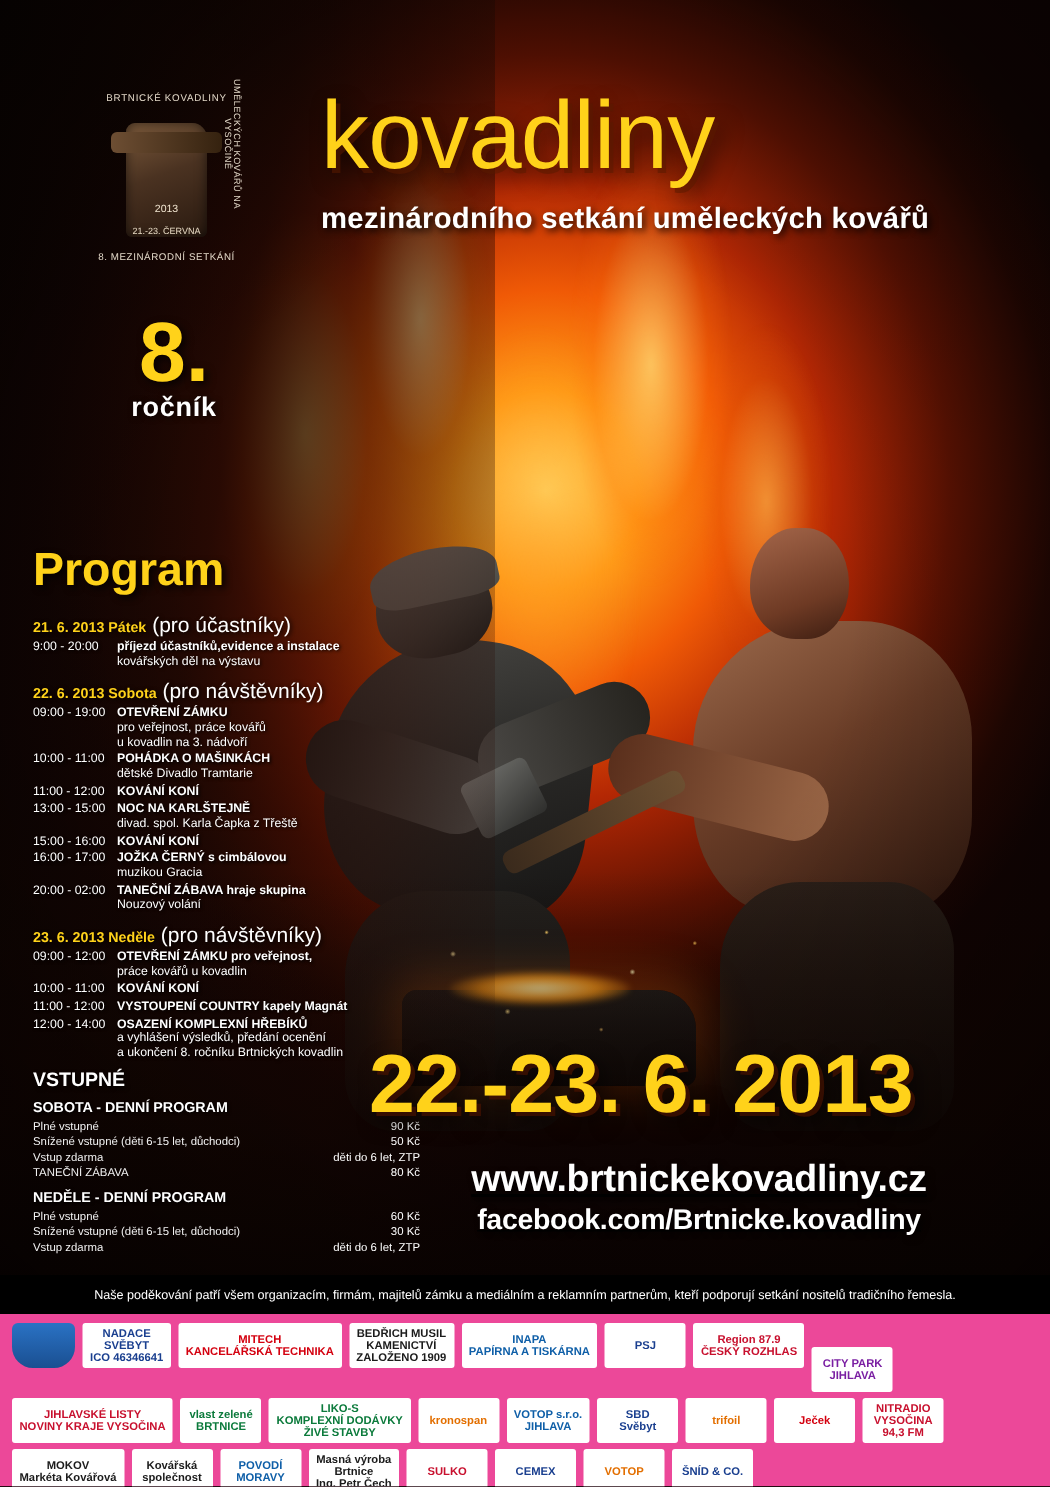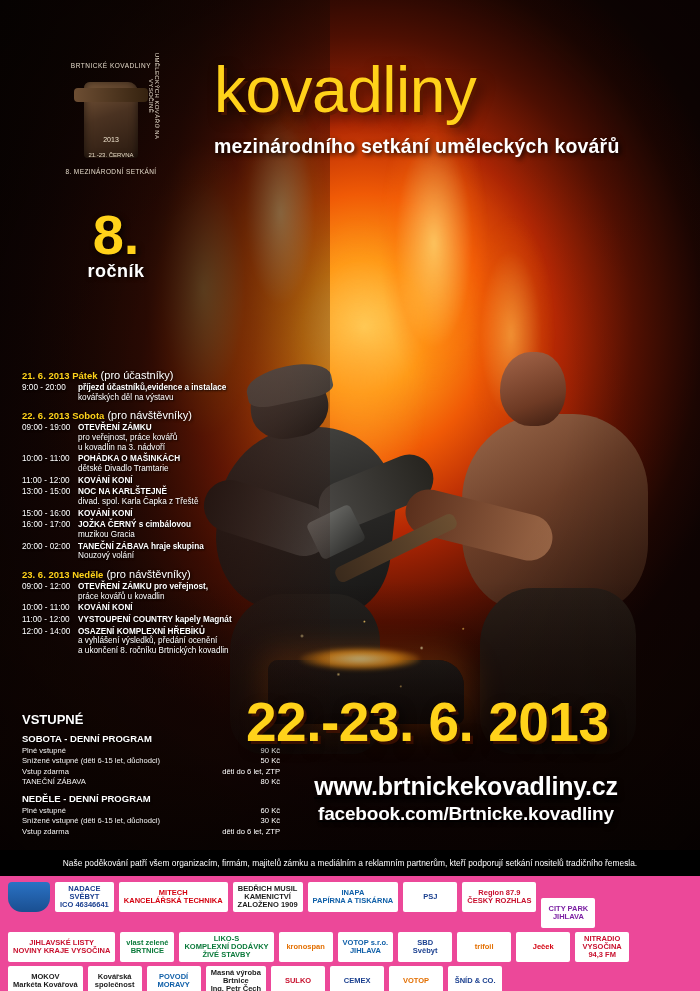--- a/index.html
+++ b/index.html
@@ -218,21 +218,21 @@
   }
   .program h2 {
     margin: 0 0 10px 0;
     font-size: 31px; font-weight: bold; color: #ffd21a;
     text-shadow: 2px 2px 5px rgba(0,0,0,.9);
   }
   .day-head {
     font-size: 9.5px; font-weight: bold; color: #ffd21a; margin-top: 7px;
     text-shadow: 1px 1px 3px rgba(0,0,0,.9);
   }
-  .day-head .note { color: #ffffff; font-weight: normal; font-size: 11px; }
+  .day-head .note { color: #ffffff; font-weight: normal; font-size: 14px; }
   .row { display: flex; margin-top: 2px; line-height: 1.18; }
   .row .time {
     width: 56px; flex: 0 0 56px; font-size: 8.2px; color: #ffffff;
     text-shadow: 1px 1px 2px rgba(0,0,0,.9);
   }
   .row .desc { font-size: 8.2px; color: #ffffff; text-shadow: 1px 1px 2px rgba(0,0,0,.9); }
   .row .desc .hl { font-weight: bold; }
   .row .sub { display: block; font-size: 8.2px; }
 
   
@@ -352,20 +352,21 @@
     <div class="num">8.</div>
     <div class="word">ročník</div>
   </div>
 
   <div class="title-block">
     <div class="title-2">kovadliny</div>
     <div class="subtitle">mezinárodního setkání uměleckých kovářů</div>
   </div>
 
   <div class="program">
+    <h2>Program</h2>
     <div id="program-days">
         <div class="day-head">21. 6. 2013 Pátek<span class="note"> (pro účastníky)</span></div>
         <div class="row">
           <div class="time">9:00 - 20:00</div>
           <div class="desc"><span class="hl">příjezd účastníků,evidence a instalace</span><span class="sub">kovářských děl na výstavu</span></div>
         </div>
         <div class="day-head">22. 6. 2013 Sobota<span class="note"> (pro návštěvníky)</span></div>
         <div class="row">
           <div class="time">09:00 - 19:00</div>
           <div class="desc"><span class="hl">OTEVŘENÍ ZÁMKU</span><span class="sub">pro veřejnost, práce kovářů</span><span class="sub">u kovadlin na 3. nádvoří</span></div>

